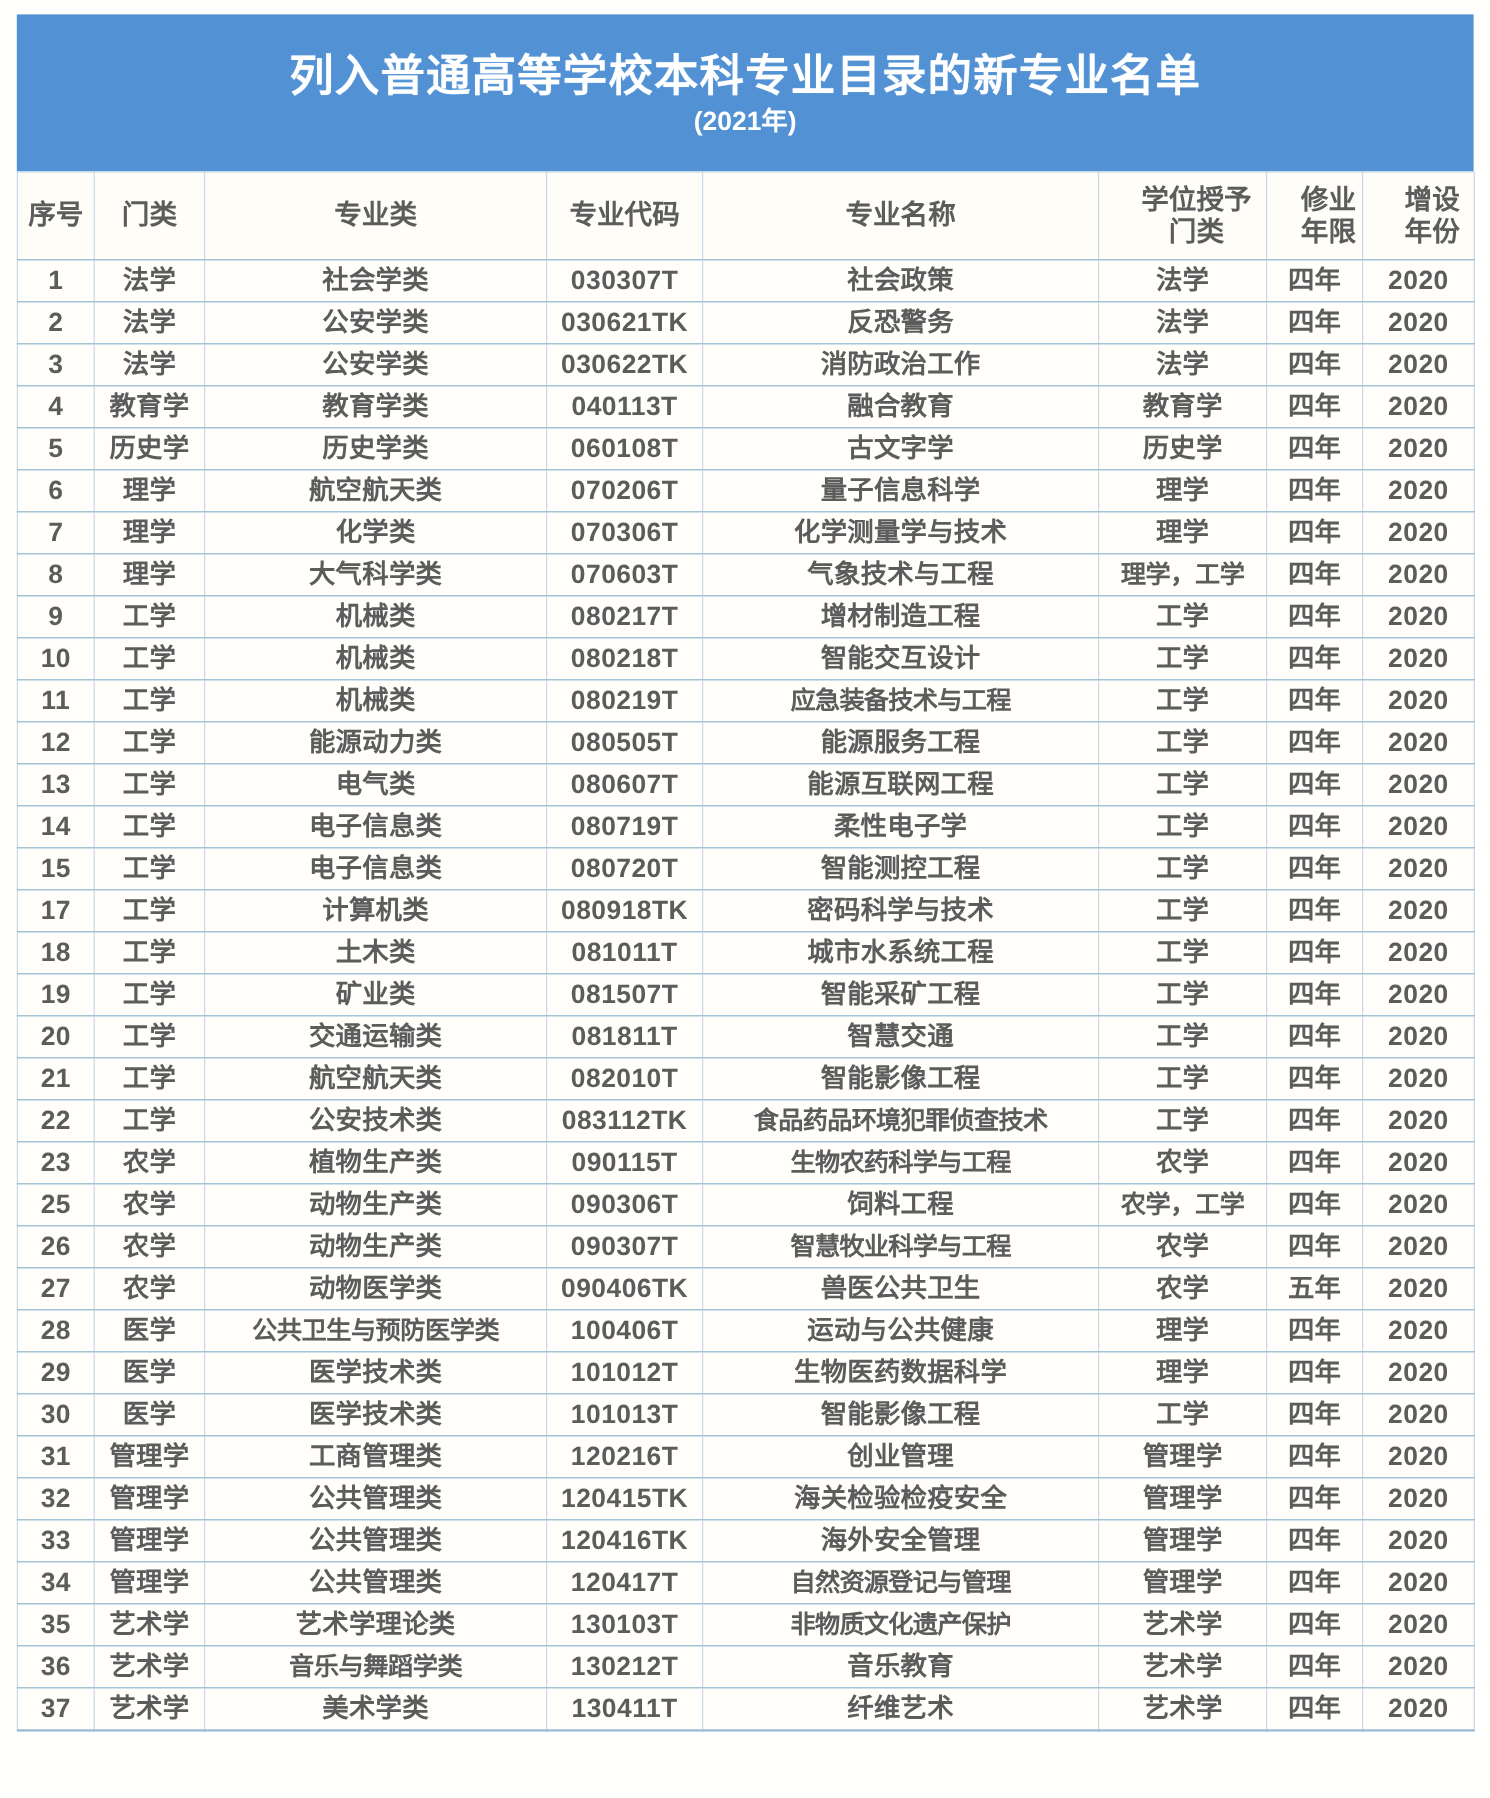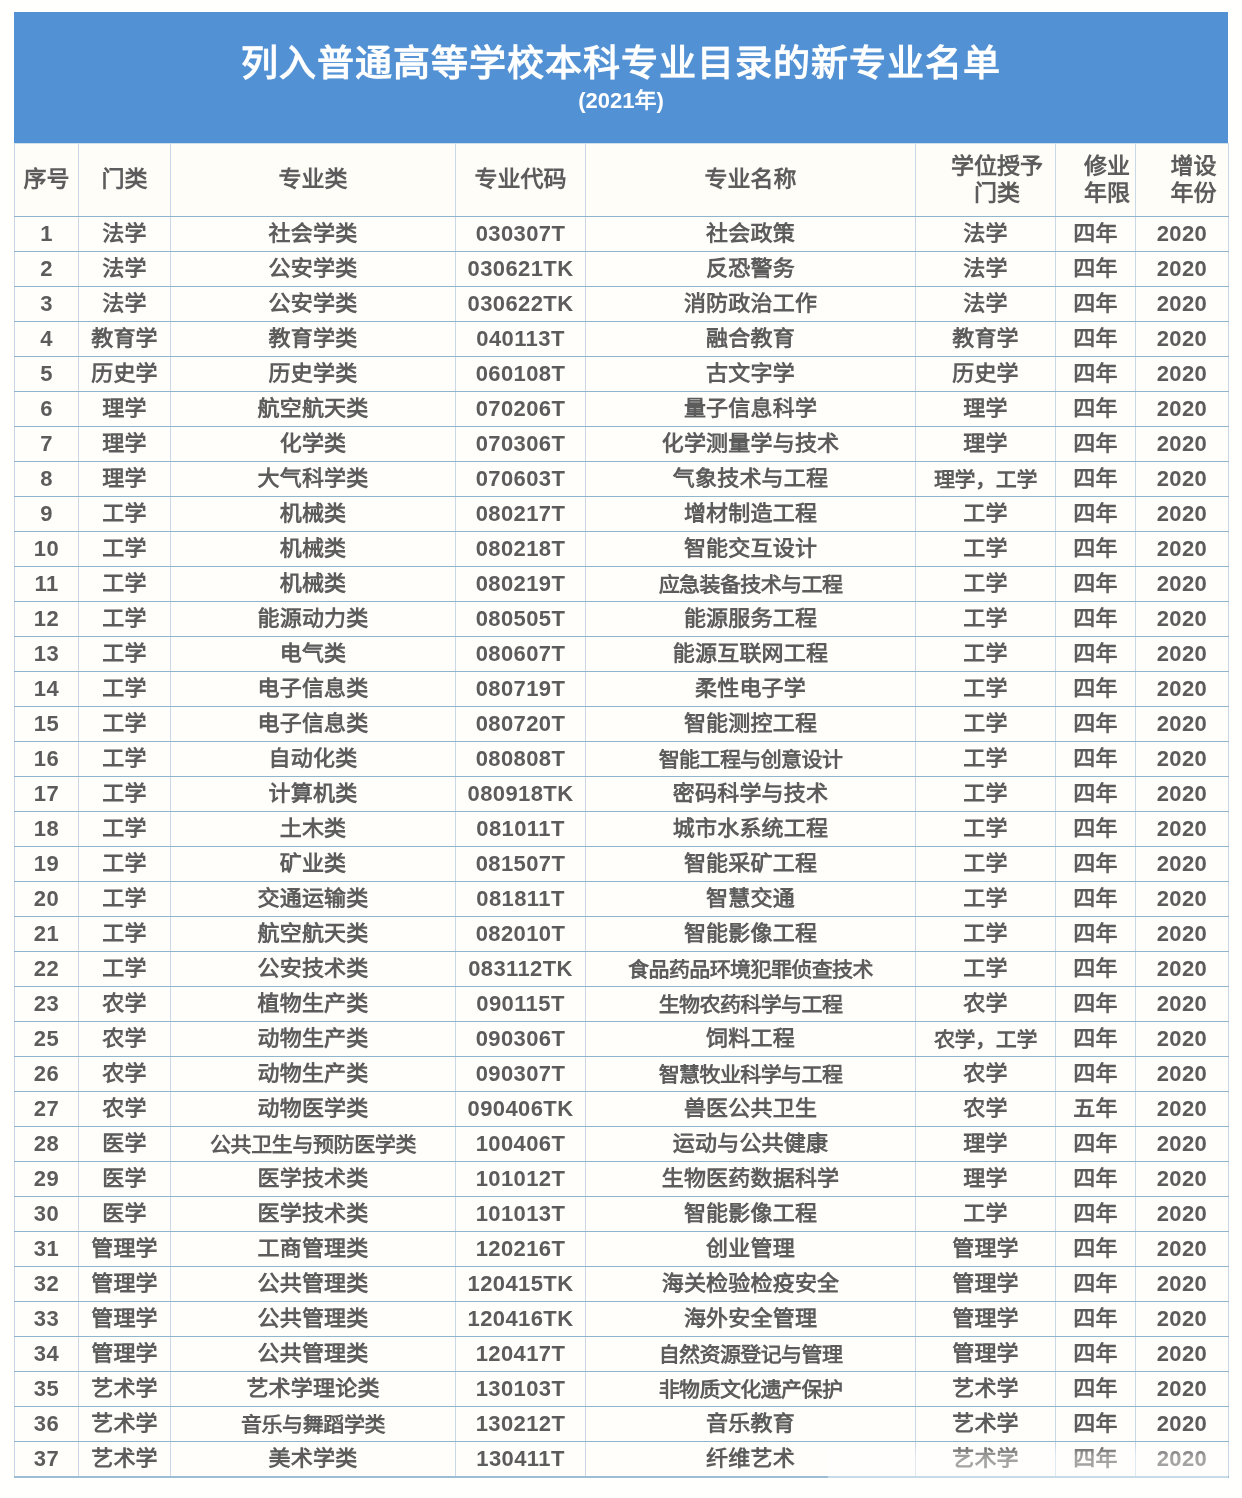--- a/index.html
+++ b/index.html
@@ -334,30 +334,20 @@
           <td class="seq">15</td>
           <td class="cat">工学</td>
           <td class="family">电子信息类</td>
           <td class="code">080720T</td>
           <td class="name">智能测控工程</td>
           <td class="degree">工学</td>
           <td class="years">四年</td>
           <td class="year">2020</td>
         </tr>
         <tr>
-          <td class="seq">16</td>
-          <td class="cat">工学</td>
-          <td class="family">自动化类</td>
-          <td class="code">080808T</td>
-          <td class="name tight">智能工程与创意设计</td>
-          <td class="degree">工学</td>
-          <td class="years">四年</td>
-          <td class="year">2020</td>
-        </tr>
-        <tr>
           <td class="seq">17</td>
           <td class="cat">工学</td>
           <td class="family">计算机类</td>
           <td class="code">080918TK</td>
           <td class="name">密码科学与技术</td>
           <td class="degree">工学</td>
           <td class="years">四年</td>
           <td class="year">2020</td>
         </tr>
         <tr>

